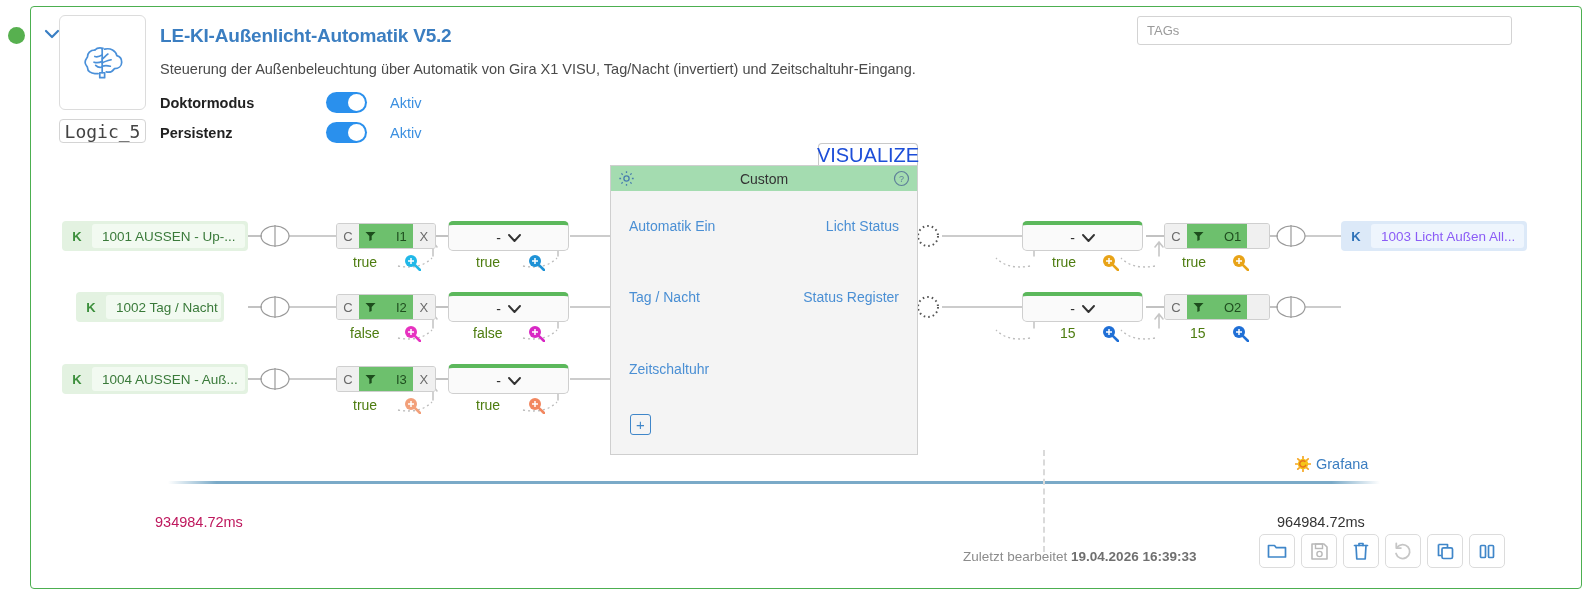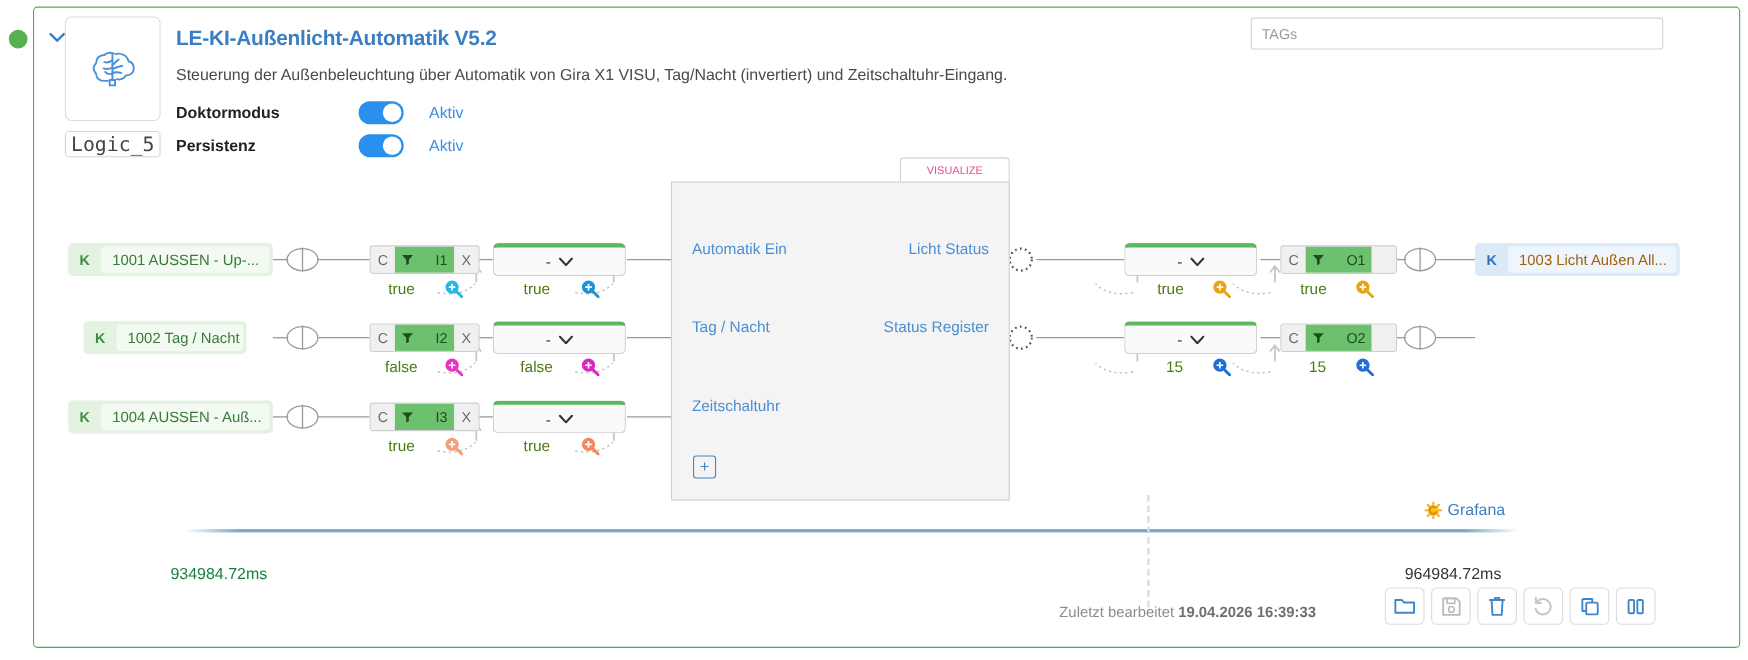--- a/index.html
+++ b/index.html
@@ -146,21 +146,21 @@
   .kchip.out .tag { color: #2f72b8; }
   .kchip .nm {
     height: 24px; margin-right: 3px;
     flex: 1;
     display: flex; align-items: center;
     padding-left: 10px;
     border-radius: 3px;
     white-space: nowrap; overflow: hidden;
   }
   .kchip.in  .nm { background: #f2faf1; color: #3a7a3a; }
-  .kchip.out .nm { background: #eef5fd; color: #a16207; }
+  .kchip.out .nm { background: #eef5fd; color: #8b5cf6; }
 
   
   .fpill {
     position: absolute;
     height: 26px;
     display: flex; align-items: stretch;
     border: 1px solid #cfcfcf;
     border-radius: 3px;
     overflow: hidden;
     background: #f0f0f0;
@@ -240,39 +240,39 @@
   }
   .visualize-tab {
     position: absolute;
     left: 818px; top: 143px;
     width: 100px; height: 24px;
     background: #fff;
     border: 1px solid #c9c9c9;
     border-bottom: none;
     border-radius: 4px 4px 0 0;
     display: flex; align-items: center; justify-content: center;
-    font-size: 10px; color: #ec4899;
+    font-size: 20px; color: #1d4ed8;
   }
 
   
   .timeline-line {
     position: absolute;
     left: 168px; top: 481px;
     width: 1212px; height: 3px;
     background: linear-gradient(to right, rgba(122,170,200,0) 0%, #7aaac8 4%, #7aaac8 96%, rgba(122,170,200,0) 100%);
   }
   .timeline-cursor {
     position: absolute;
     left: 1043px; top: 450px;
     width: 0; height: 102px;
     border-left: 2px dashed #dadada;
   }
   .time-left {
     position: absolute; left: 155px; top: 514px;
-    font-size: 14.5px; color: #15803d;
+    font-size: 14.5px; color: #be185d;
   }
   .time-right {
     position: absolute; left: 1277px; top: 514px;
     font-size: 14.5px; color: #333;
   }
   .grafana-link {
     position: absolute; left: 1295px; top: 456px;
     display: flex; align-items: center; gap: 5px;
     font-size: 14.5px; color: #3b7ec1;
   }
@@ -527,20 +527,33 @@
     <div class="valtxt" style="left:476px; top:397px;">true</div>
     <svg class="mag" style="left:528px; top:397px;" viewBox="0 0 17 17">
         <circle cx="7" cy="7" r="6" fill="#f2875f"></circle>
         <path d="M11.3 11.3 L16 16" stroke="#f2875f" stroke-width="2.6" stroke-linecap="round"></path>
         <path d="M7 4v6M4 7h6" stroke="#fff" stroke-width="1.5"></path>
       </svg>
 
     <div class="visualize-tab">VISUALIZE</div>
 
     <div class="custom-block">
+      <div class="custom-head">
+        <svg class="gear" viewBox="0 0 17 17">
+          <g fill="none" stroke="#4a7fae" stroke-width="1.3">
+            <circle cx="8.5" cy="8.5" r="2.6"></circle>
+            <path d="M8.5 1.3v1.8M8.5 13.9v1.8M1.3 8.5h1.8M13.9 8.5h1.8M3.4 3.4l1.3 1.3M12.3 12.3l1.3 1.3M13.6 3.4l-1.3 1.3M4.7 12.3l-1.3 1.3"></path>
+          </g>
+        </svg>
+        <span>Custom</span>
+        <svg class="help" viewBox="0 0 17 17">
+          <circle cx="8.5" cy="8.5" r="7" fill="none" stroke="#5d7f99" stroke-width="1.2"></circle>
+          <text x="8.5" y="12" text-anchor="middle" font-size="9" fill="#5d7f99" font-family="Liberation Sans, sans-serif">?</text>
+        </svg>
+      </div>
 
       <div class="port-label" style="left:18px; top:52px;">Automatik Ein</div>
       <div class="port-label" style="left:18px; top:123px;">Tag / Nacht</div>
       <div class="port-label" style="left:18px; top:195px;">Zeitschaltuhr</div>
 
       <div class="port-label" style="right:18px; top:52px;">Licht Status</div>
       <div class="port-label" style="right:18px; top:123px;">Status Register</div>
 
       <div class="plus-btn">+</div>
     </div>

